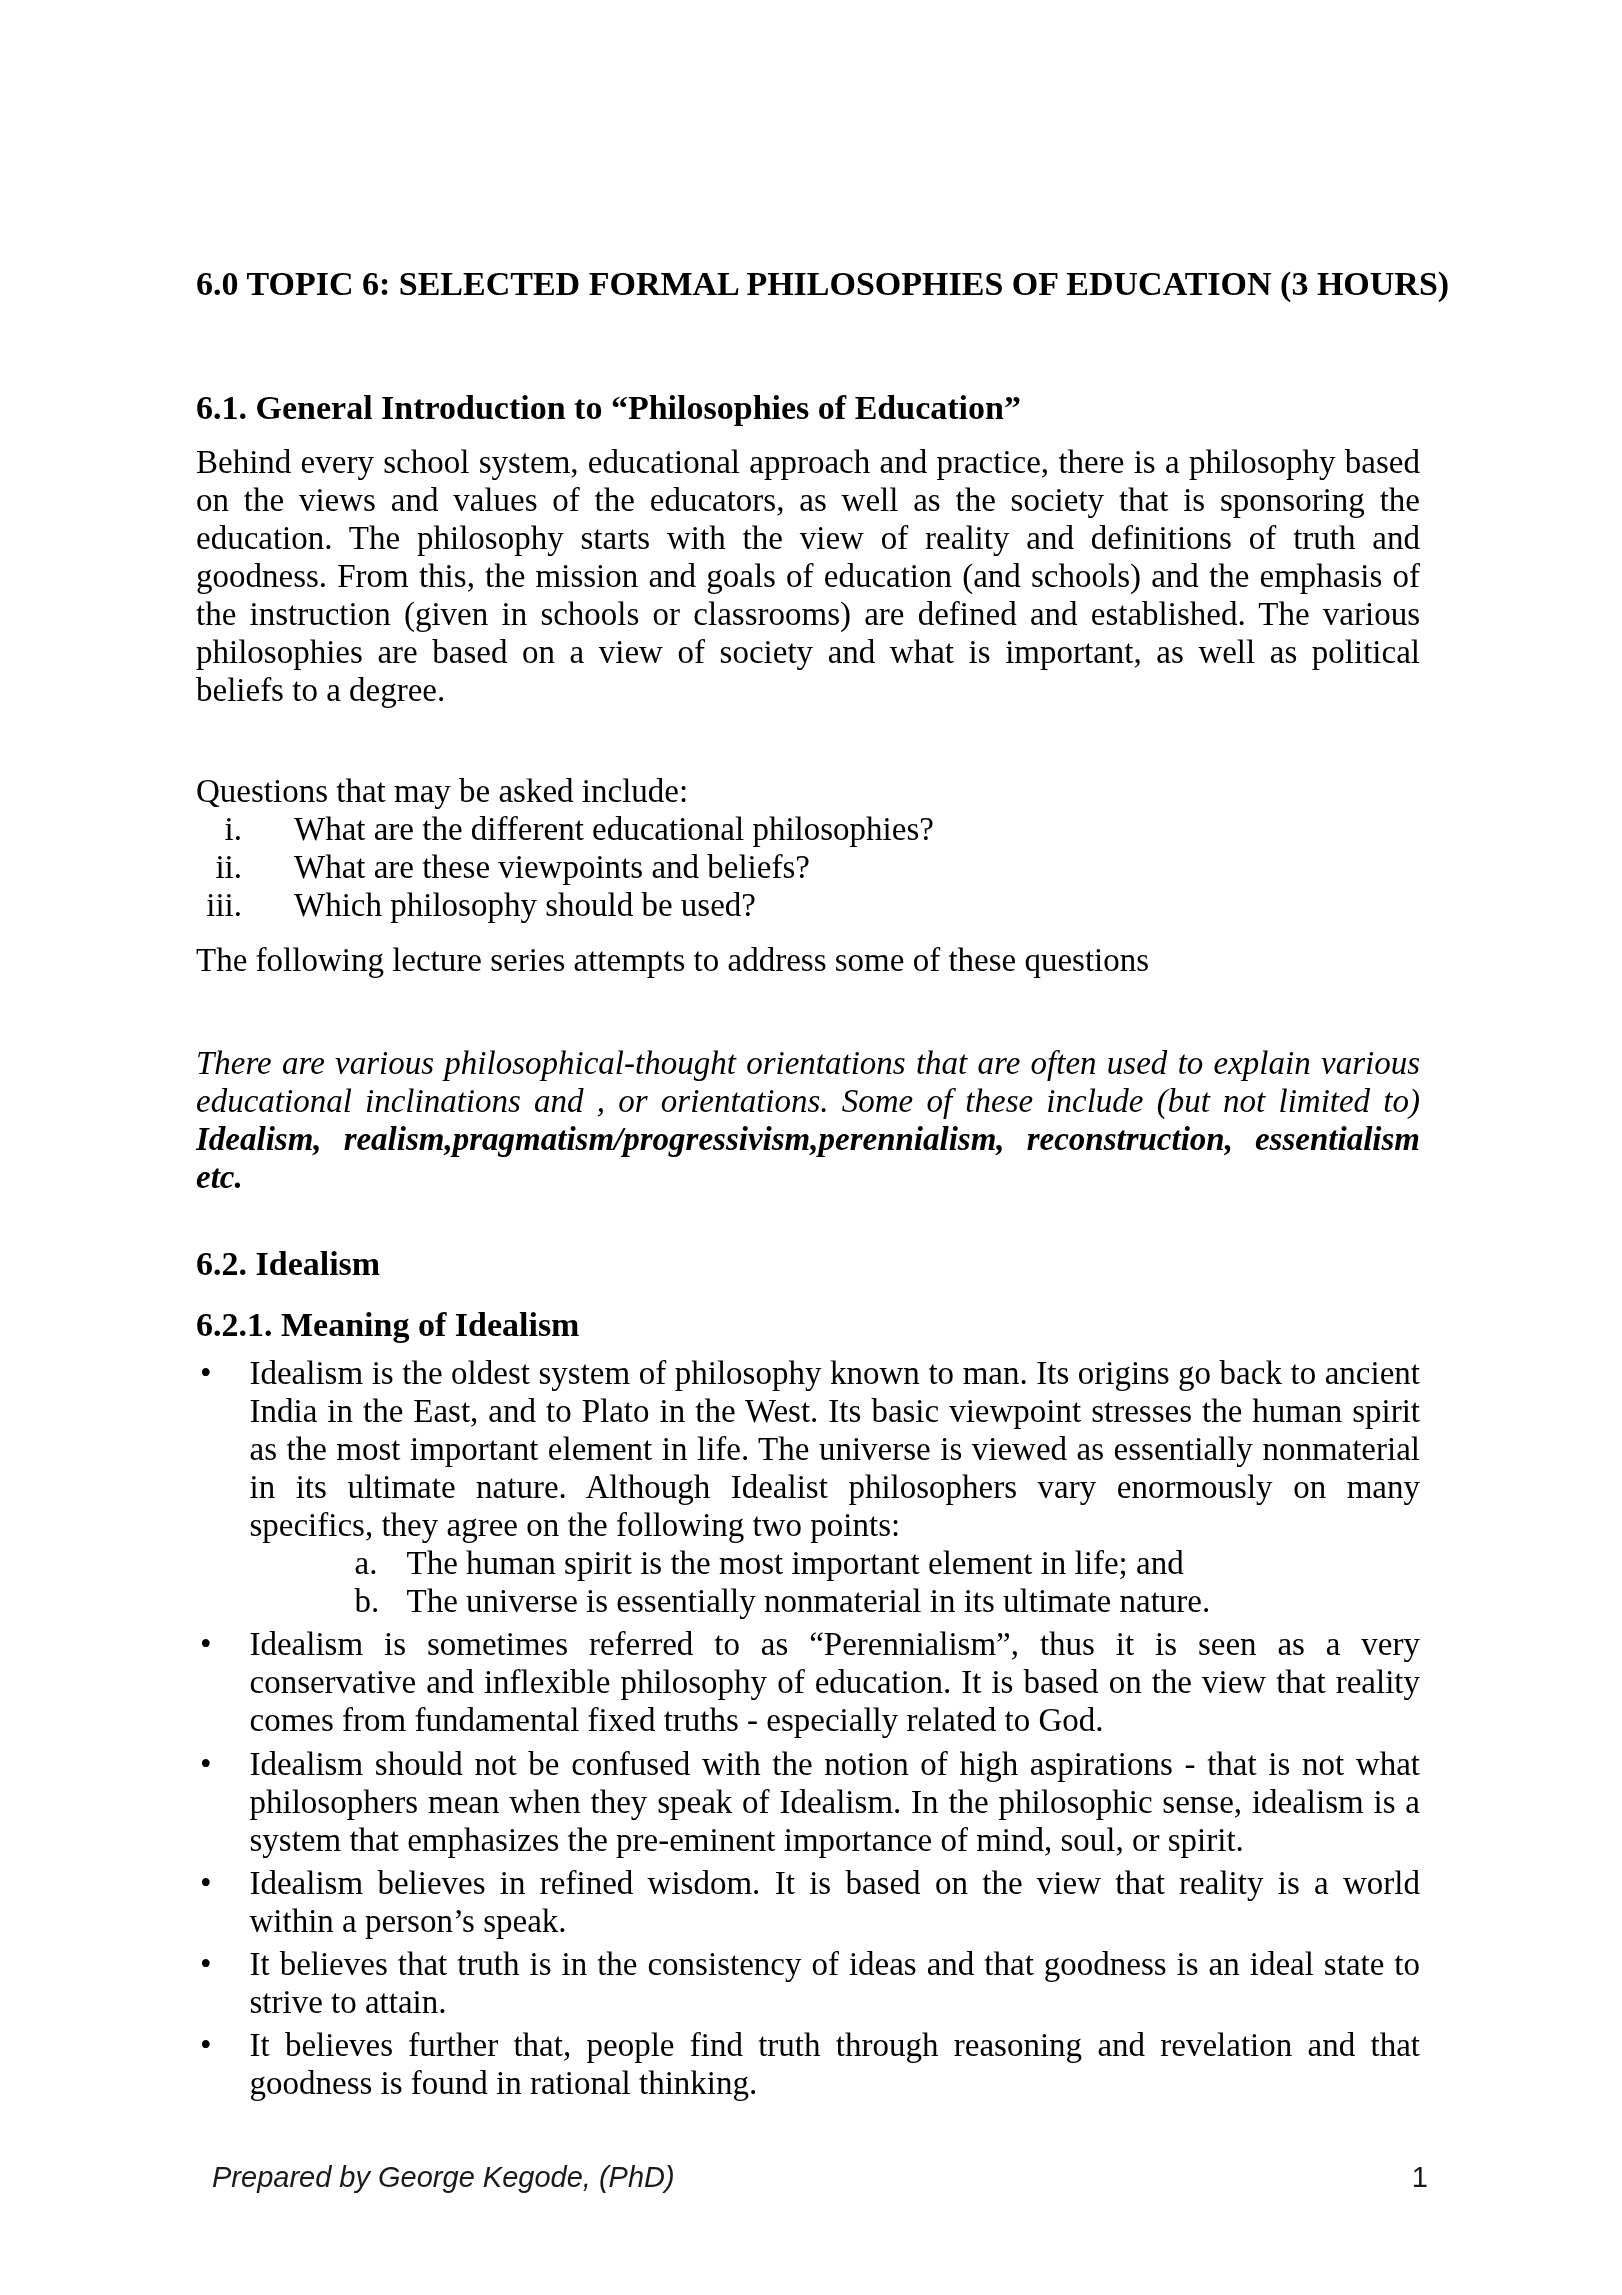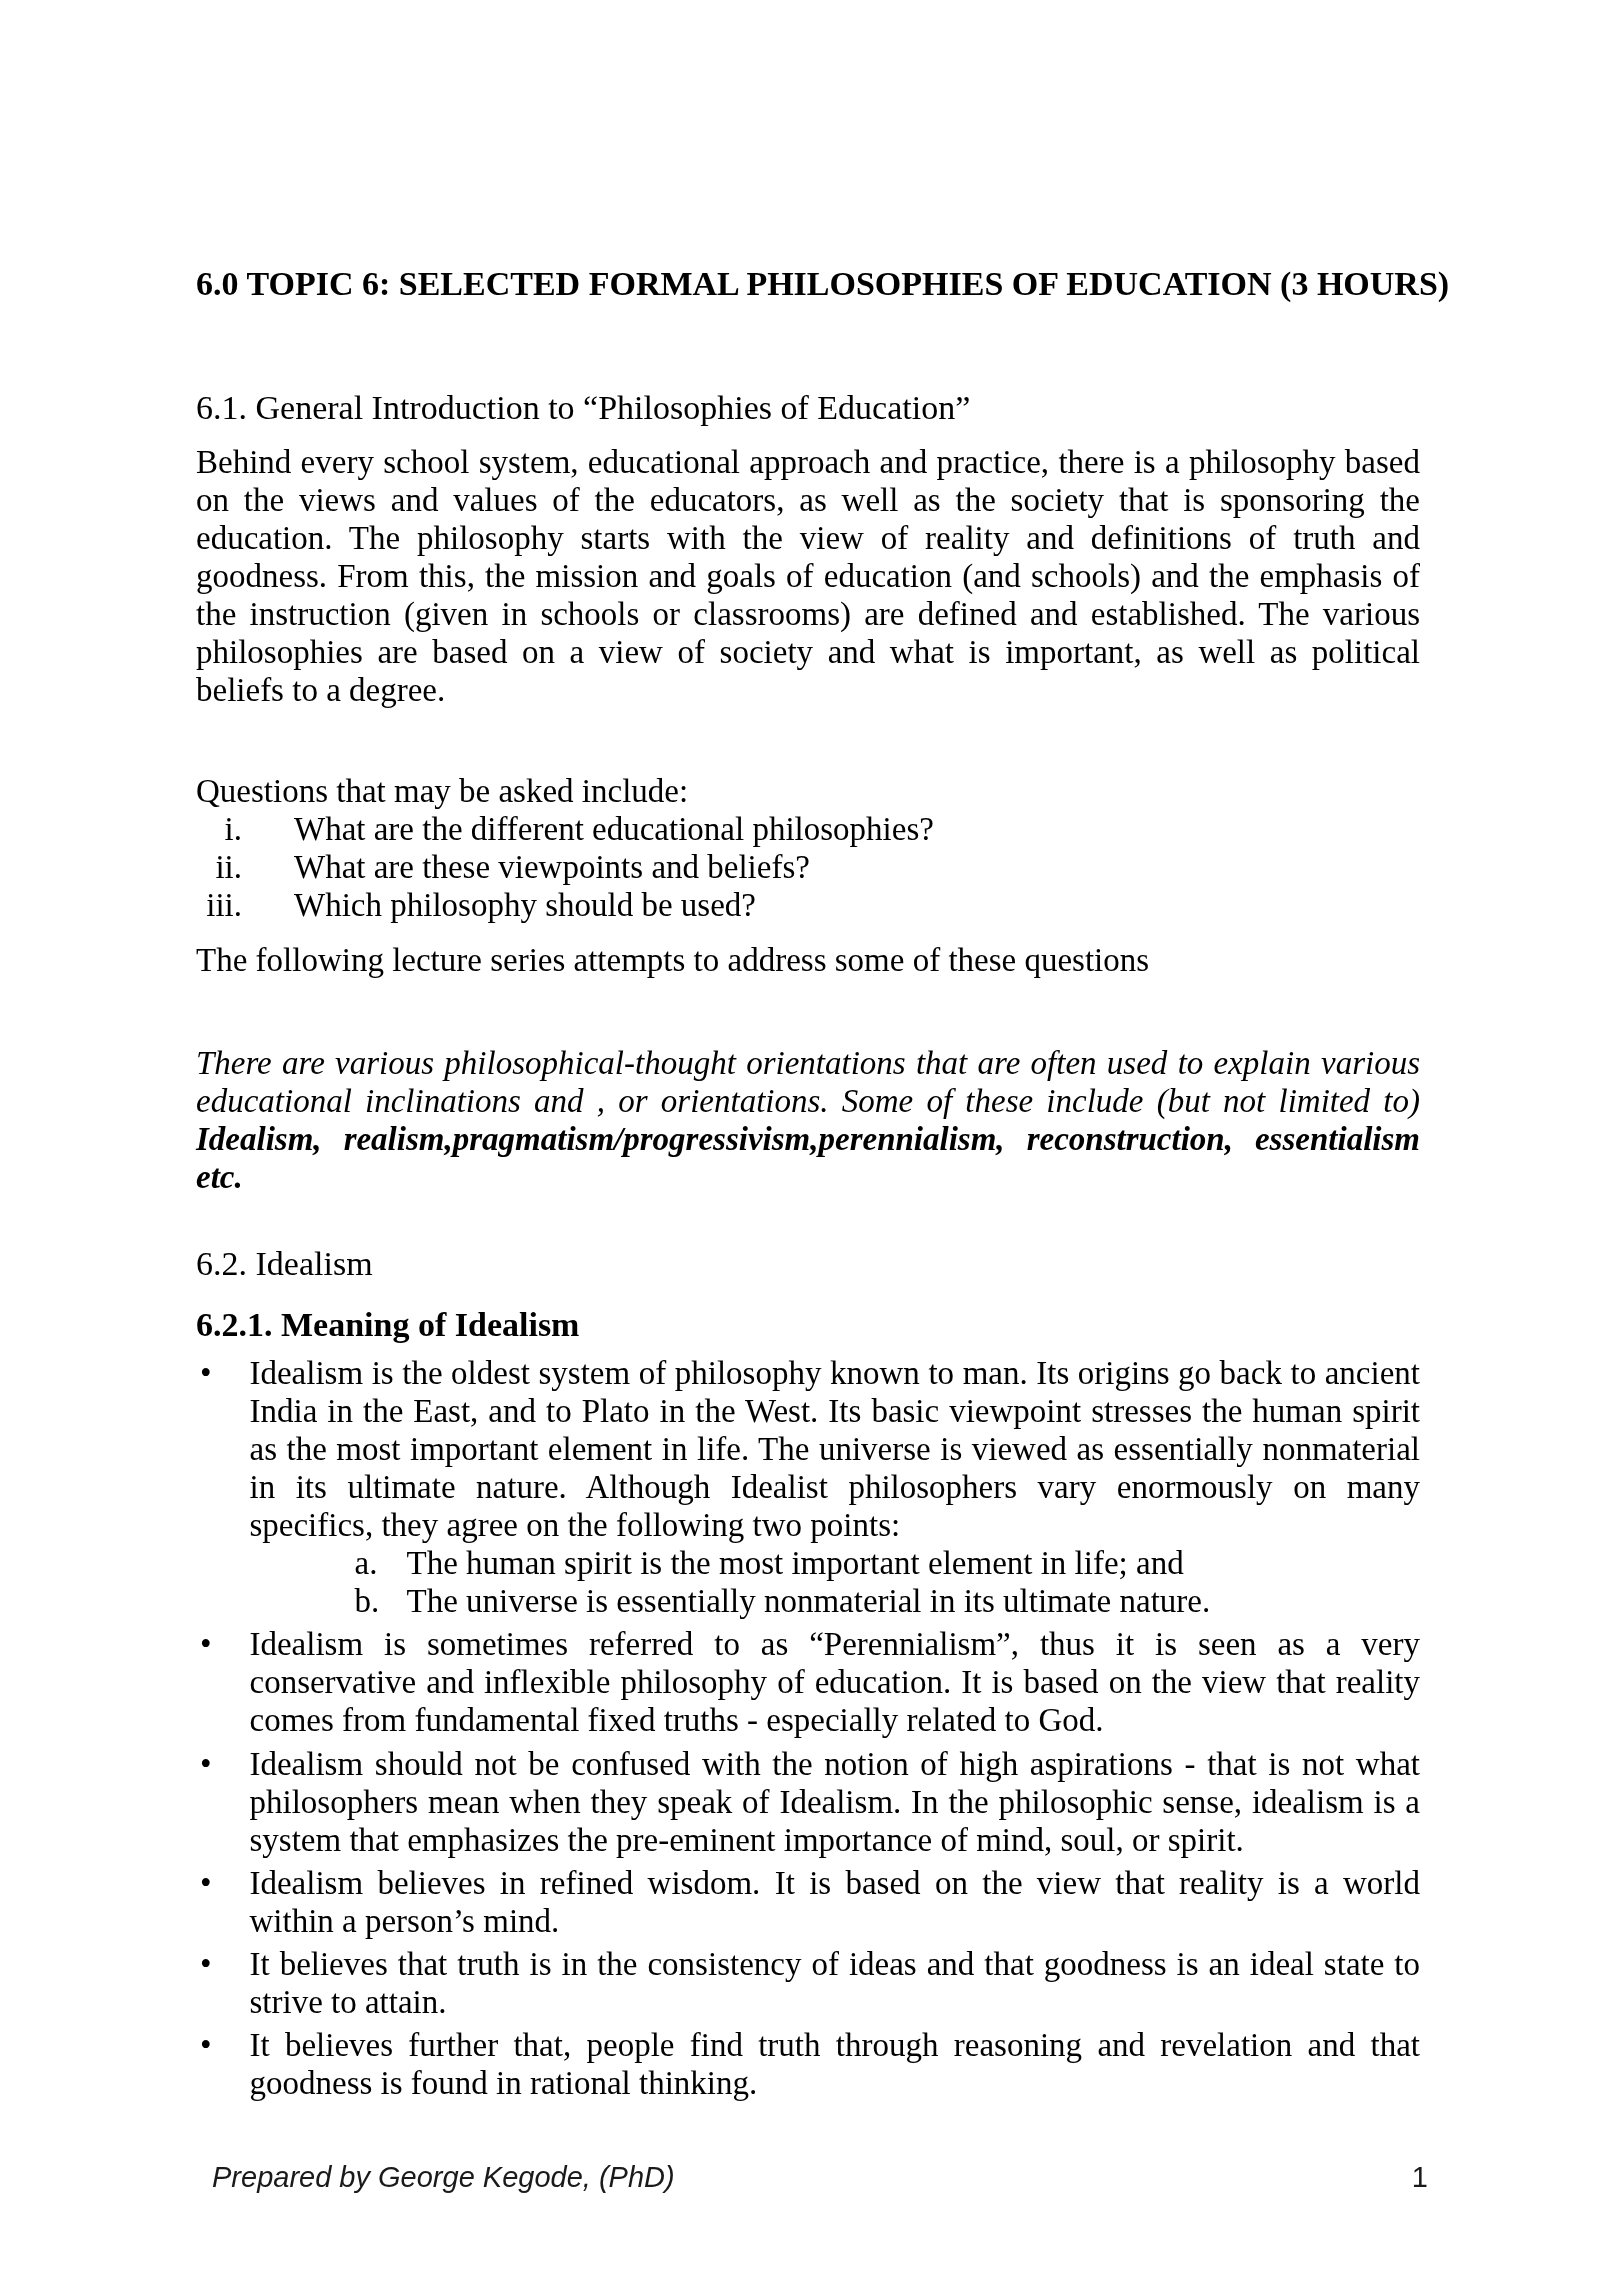--- a/index.html
+++ b/index.html
@@ -24,21 +24,21 @@
   }
   .doc-title {
     padding-top: 263px;
     font-size: 34px;
     font-weight: bold;
     line-height: 41px;
     white-space: nowrap;
   }
   .h2 {
     font-size: 34px;
-    font-weight: normal;
+    font-weight: bold;
     line-height: 39px;
   }
   .h2-61 { margin-top: 84px; }
   .h2-62 { margin-top: 48px; }
   .h3 {
     font-size: 34px;
     font-weight: bold;
     line-height: 39px;
     margin-top: 22px;
   }
@@ -177,21 +177,21 @@
         <div class="btext">Idealism is sometimes referred to as “Perennialism”, thus it is seen as a very conservative and inflexible philosophy of education. It is based on the view that reality comes from fundamental fixed truths - especially related to God.</div>
       </div>
 
       <div class="bullet">
         <span class="bmarker">•</span>
         <div class="btext">Idealism should not be confused with the notion of high aspirations - that is not what philosophers mean when they speak of Idealism. In the philosophic sense, idealism is a system that emphasizes the pre-eminent importance of mind, soul, or spirit.</div>
       </div>
 
       <div class="bullet">
         <span class="bmarker">•</span>
-        <div class="btext">Idealism believes in refined wisdom. It is based on the view that reality is a world within a person’s mind.</div>
+        <div class="btext">Idealism believes in refined wisdom. It is based on the view that reality is a world within a person’s speak.</div>
       </div>
 
       <div class="bullet">
         <span class="bmarker">•</span>
         <div class="btext">It believes that truth is in the consistency of ideas and that goodness is an ideal state to strive to attain.</div>
       </div>
 
       <div class="bullet">
         <span class="bmarker">•</span>
         <div class="btext">It believes further that, people find truth through reasoning and revelation and that goodness is found in rational thinking.</div>

